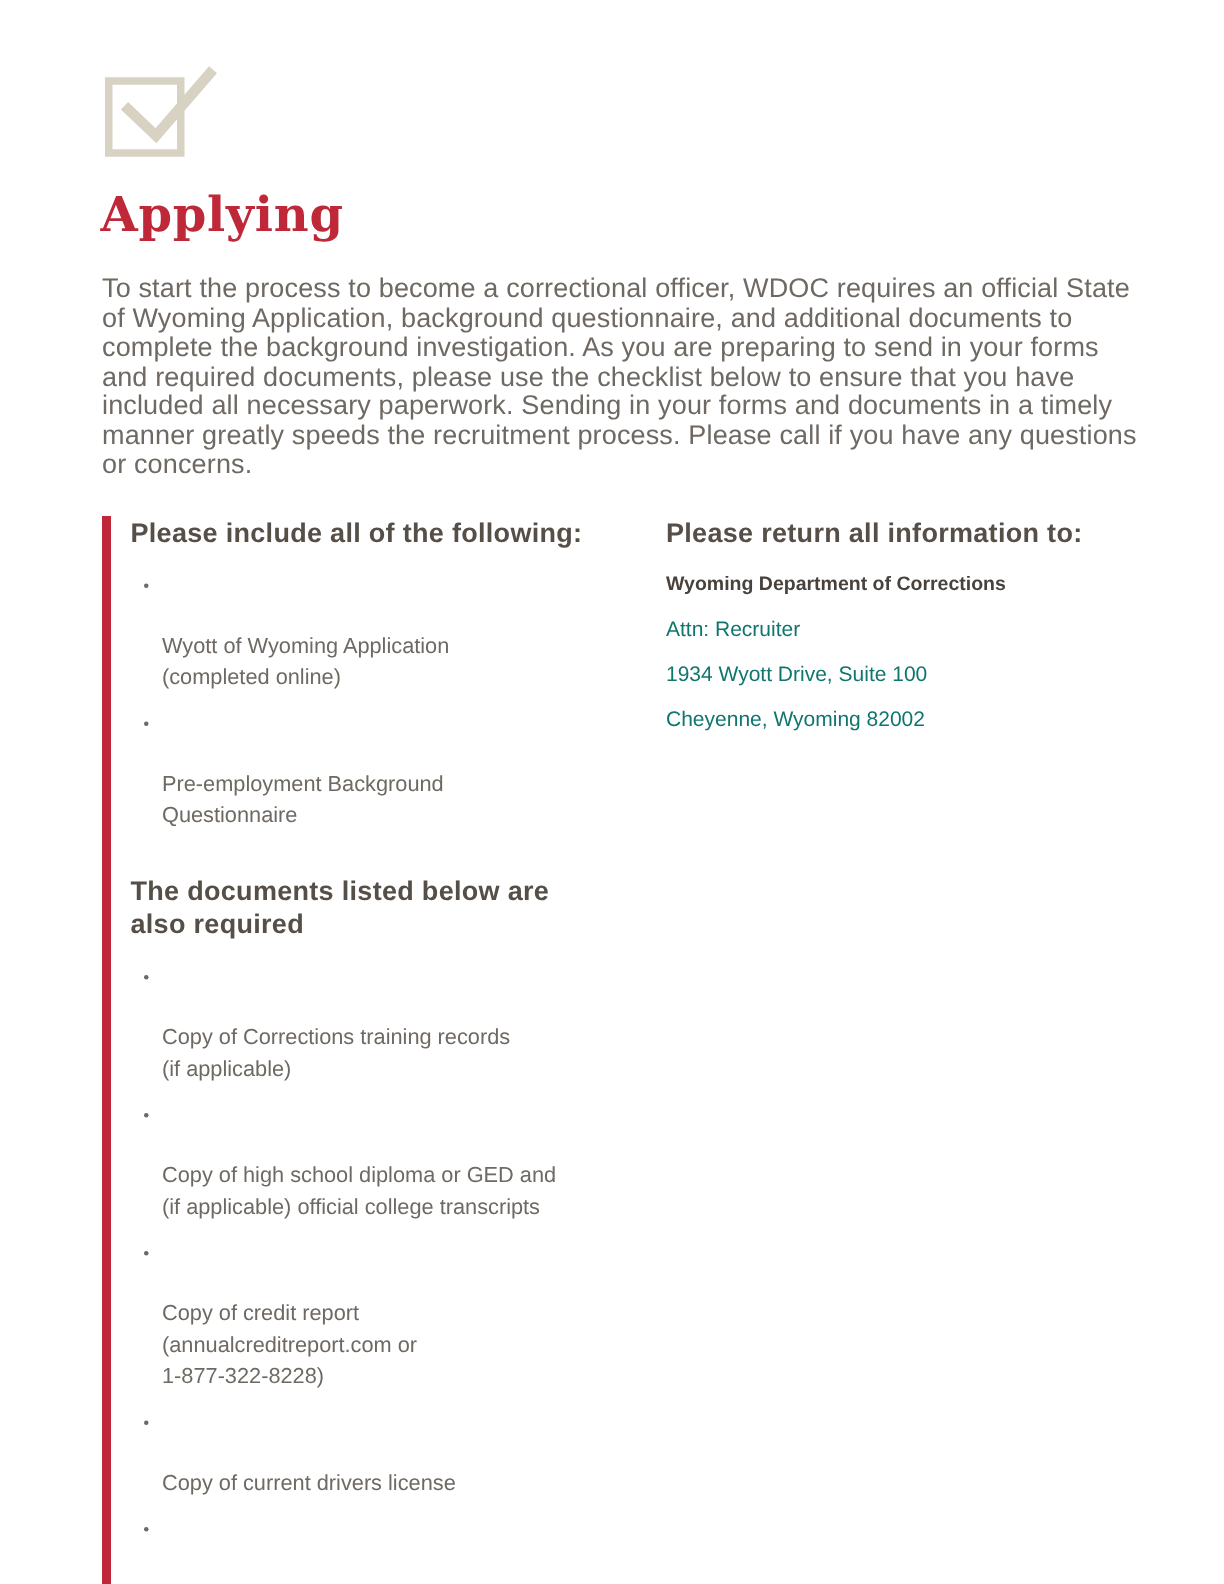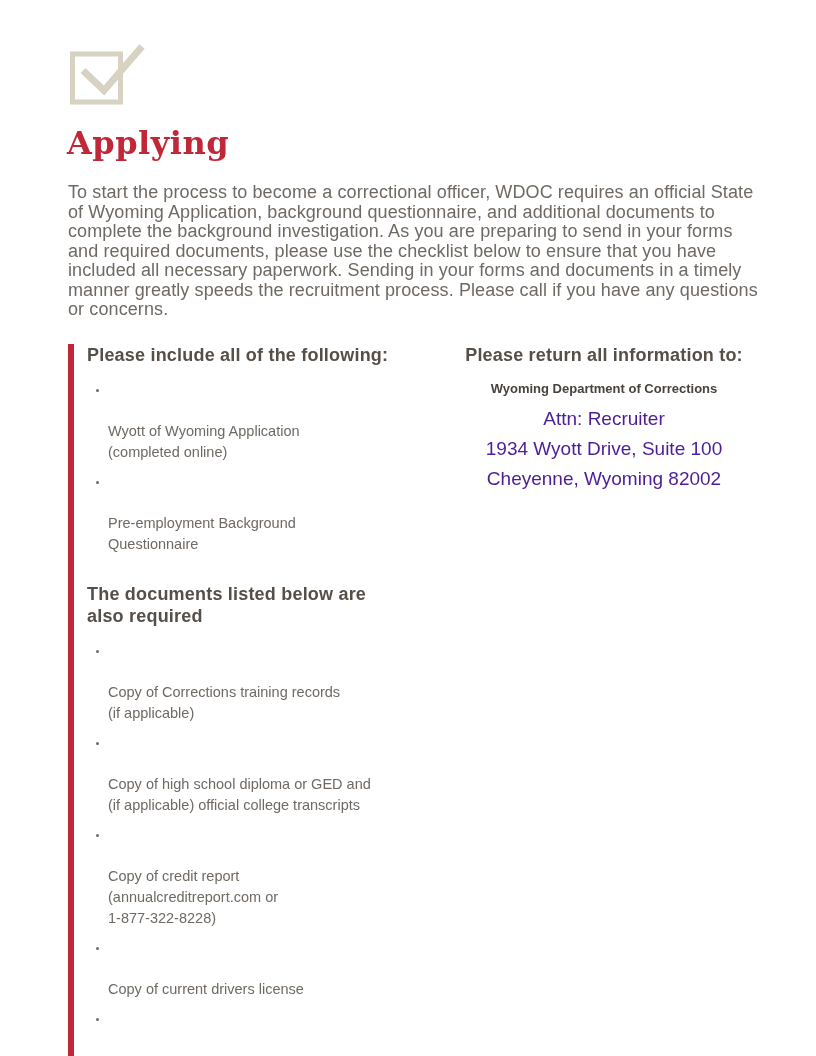--- a/index.html
+++ b/index.html
@@ -63,21 +63,20 @@
   }
   .left-col {
     border-left: 6px solid #bf2838;
     padding-left: 13px;
     padding-bottom: 2px;
     width: 358px;
   }
   .right-col {
     margin-left: 18px;
     width: 320px;
-    text-align: center;
   }
 
   h2.section-heading {
     font-family: Liberation Sans, sans-serif;
     font-weight: bold;
     font-size: 18px;
     line-height: 22px;
     color: #564f48;
     letter-spacing: 0.2px;
     white-space: pre-line;
@@ -111,23 +110,23 @@
   
   .right-col .org-name {
     margin-top: 14px;
     font-size: 13px;
     font-weight: bold;
     line-height: 18px;
     color: #49423c;
   }
   .right-col .addr-line {
     margin-top: 12px;
-    font-size: 19px;
+    font-size: 14px;
     line-height: 18px;
-    color: #4c1d95;
+    color: #0f766e;
   }
 </style>
 </head>
 <body>
 
 <div class="page">
 
   <svg class="check-icon" viewBox="0 0 80 62" xmlns="http://www.w3.org/2000/svg" aria-hidden="true">
     <rect x="3.5" y="10.5" width="48" height="48" fill="none" stroke="#d8d2c3" stroke-width="5"></rect>
     <polyline points="14,27 35,47 73,3" fill="none" stroke="#d8d2c3" stroke-width="7" stroke-linecap="butt" stroke-linejoin="miter"></polyline>

